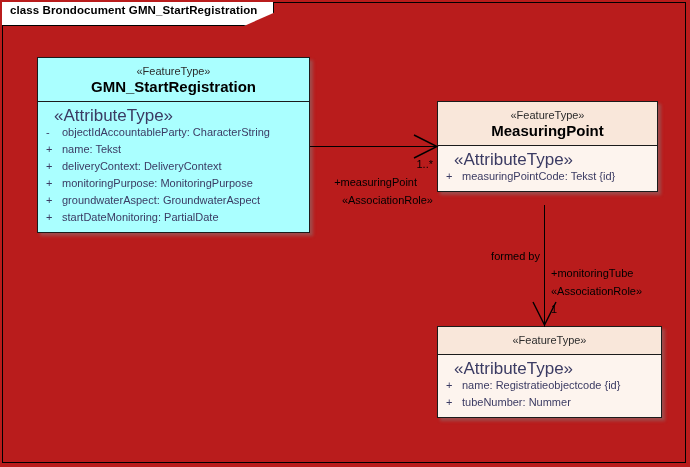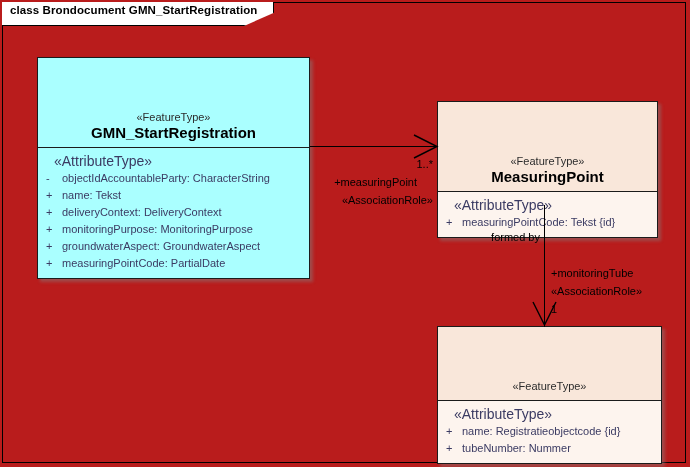--- a/index.html
+++ b/index.html
@@ -70,38 +70,37 @@
     border-bottom: 1.6px solid #1b1b1b;
   }
   .uml-class.cyan .uml-head    { background: #aaffff; }
   .uml-class.peach .uml-head   { background: #f9e7da; }
 
   .stereotype {
     font-size: 11px;
     color: #2c2c2c;
     line-height: 15px;
     white-space: nowrap;
-    margin-top: 46px;
   }
   .classname {
     font-size: 15px;
     font-weight: bold;
     color: #000000;
     line-height: 16px;
     white-space: nowrap;
   }
 
   .uml-body {
     padding: 5px 4px 6px 4px;
   }
   .uml-class.cyan .uml-body   { background: #aaffff; }
   .uml-class.peach .uml-body  { background: #fdf4ee; }
 
   .attr-stereo {
-    font-size: 14px;
+    font-size: 17px;
     color: #3b3b63;
     padding-left: 12px;
     line-height: 17px;
     white-space: nowrap;
   }
   .attr-row {
     display: flex;
     font-size: 11px;
     color: #3b3b63;
     line-height: 17px;
@@ -167,21 +166,21 @@
       <div class="attr-row">
         <span class="attr-vis">+</span>
         <span class="attr-text">monitoringPurpose: MonitoringPurpose</span>
       </div>
       <div class="attr-row">
         <span class="attr-vis">+</span>
         <span class="attr-text">groundwaterAspect: GroundwaterAspect</span>
       </div>
       <div class="attr-row">
         <span class="attr-vis">+</span>
-        <span class="attr-text">measuringPointCode: PartialDate</span>
+        <span class="attr-text">startDateMonitoring: PartialDate</span>
       </div>
     </div>
   </div>
 
   <div class="uml-class peach" style="left:437px; top:101px; width:221px;">
     <div class="uml-head">
       <div class="stereotype">«FeatureType»</div>
       <div class="classname">MeasuringPoint</div>
     </div>
     <div class="uml-body">
@@ -215,18 +214,18 @@
     <path d="M2 2 L25 13.5 L2 25" fill="none" stroke="#000000" stroke-width="1.4"></path>
   </svg>
   <div class="conn-label right" style="left:308px; top:157px; width:125px;">1..*</div>
   <div class="conn-label right" style="left:272px; top:175px; width:145px;">+measuringPoint</div>
   <div class="conn-label right" style="left:288px; top:193px; width:145px;">«AssociationRole»</div>
 
   <div class="line-v" style="left:544px; top:205px; height:122px;"></div>
   <svg class="arrow-open" style="left:531px; top:300px;" width="28" height="30">
     <path d="M2 2 L13.5 25 L25 2" fill="none" stroke="#000000" stroke-width="1.4"></path>
   </svg>
-  <div class="conn-label right" style="left:455px; top:230px; width:85px;">formed by</div>
+  <div class="conn-label right" style="left:455px; top:249px; width:85px;">formed by</div>
   <div class="conn-label left" style="left:551px; top:266px;">+monitoringTube</div>
   <div class="conn-label left" style="left:551px; top:284px;">«AssociationRole»</div>
   <div class="conn-label left" style="left:551px; top:302px;">1</div>
 
 </div>
 
 </body></html>

